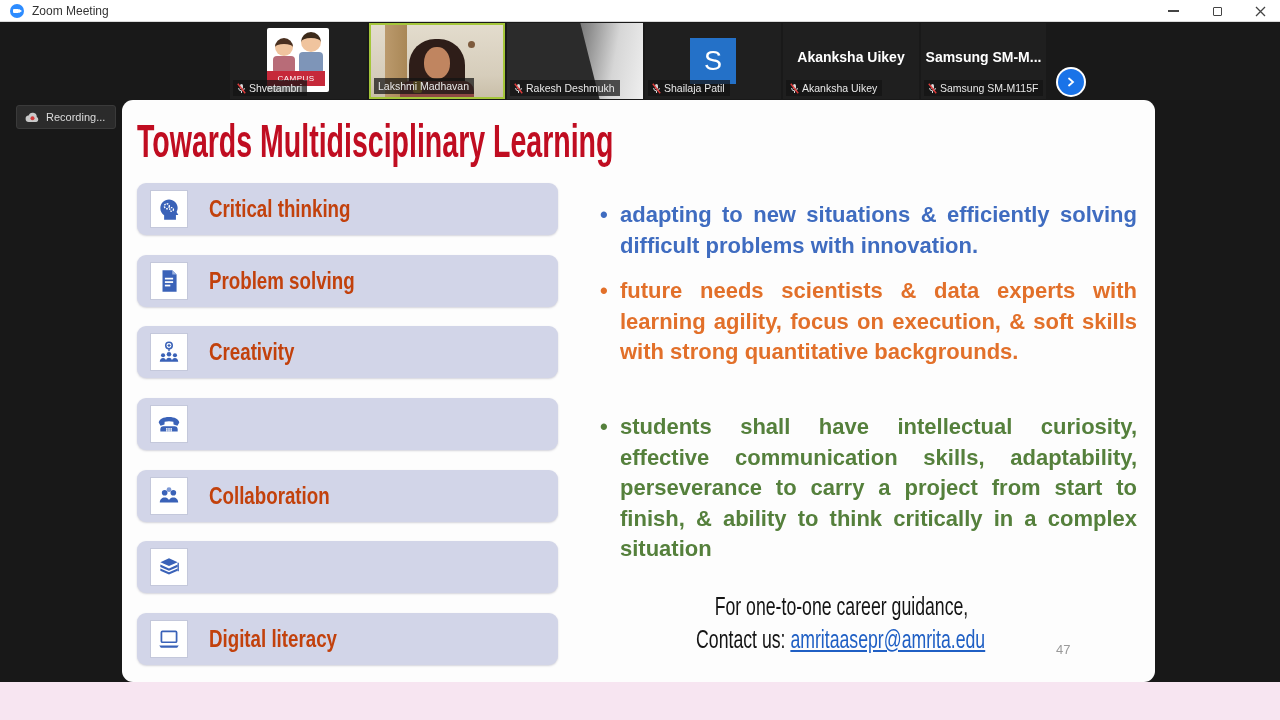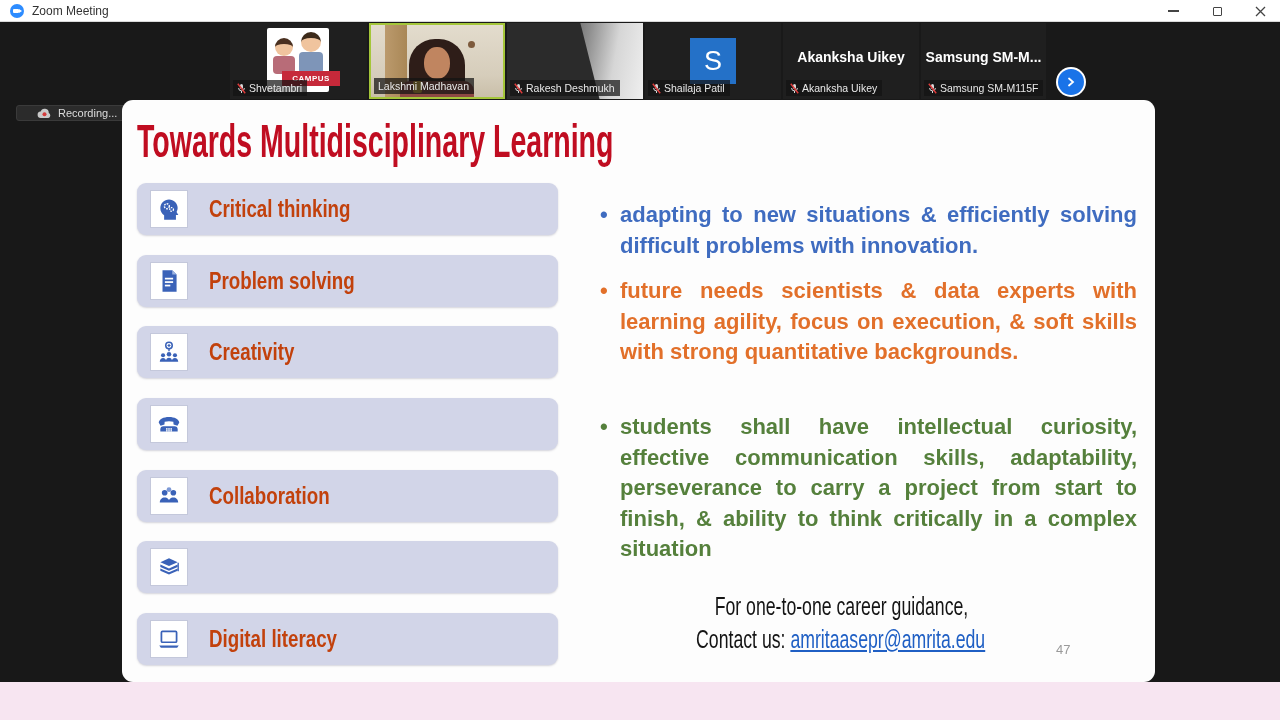--- a/index.html
+++ b/index.html
@@ -24,41 +24,41 @@
   .tile { position:absolute; top:1px; height:76px; background:#1f1f1f; overflow:hidden; }
   .tile.active { border:2px solid #a4c639; }
   .nametag { position:absolute; left:3px; bottom:3px; background:rgba(20,20,20,.72); color:#e8e8e8; font-size:10.5px; padding:2px 5px 2px 4px; display:flex; align-items:center; gap:3px; white-space:nowrap; }
   .center-name { position:absolute; left:0; right:0; top:26px; text-align:center; color:#fff; font-weight:bold; font-size:14px; white-space:nowrap; overflow:hidden; }
   
   .campus-img { position:absolute; left:37px; top:5px; width:62px; height:64px; background:#fff; border-radius:2px; }
   .head1 { position:absolute; left:8px; top:10px; width:18px; height:18px; border-radius:50%; background:#f0c49e; border-top:6px solid #4a3020; }
   .head2 { position:absolute; right:8px; top:4px; width:20px; height:20px; border-radius:50%; background:#f0c49e; border-top:6px solid #3c2a1a; }
   .body1 { position:absolute; left:6px; top:28px; width:22px; height:18px; border-radius:4px; background:#b86c78; }
   .body2 { position:absolute; right:6px; top:24px; width:24px; height:22px; border-radius:4px; background:#7e95b8; }
-  .campus-ribbon { position:absolute; left:15px; bottom:6px; width:58px; height:15px; background:#c6293a; color:#fff; font-size:8px; font-weight:bold; text-align:center; line-height:15px; letter-spacing:.5px; }
+  .campus-ribbon { position:absolute; left:0; bottom:6px; width:58px; height:15px; background:#c6293a; color:#fff; font-size:8px; font-weight:normal; text-align:center; line-height:15px; letter-spacing:.5px; }
   
   .room { position:absolute; inset:0; background:linear-gradient(180deg,#e3dccd 0%,#d6cdbb 70%,#c9bfa9 100%); }
   .door { position:absolute; left:14px; top:0; width:22px; height:76px; background:linear-gradient(90deg,#bb9a6d,#a98756); }
   .clockdot { position:absolute; right:28px; top:16px; width:7px; height:7px; border-radius:50%; background:#7d5a3c; }
   .hair { position:absolute; left:50%; top:14px; transform:translateX(-50%); width:56px; height:62px; border-radius:26px 26px 8px 8px; background:#2e1d18; }
   .face { position:absolute; left:50%; top:22px; transform:translateX(-50%); width:26px; height:32px; border-radius:48%; background:#c08560; }
   .shoulder { position:absolute; left:50%; bottom:-4px; transform:translateX(-50%); width:74px; height:20px; border-radius:10px 10px 0 0; background:#8e4a43; }
   .cupL { position:absolute; left:42px; bottom:4px; width:9px; height:12px; background:#e3b93f; border-radius:2px; }
   
   .ceiling { position:absolute; inset:0; background:#2b2b2b; }
   .ceiling i { position:absolute; right:0; top:0; width:64%; height:100%; background:linear-gradient(100deg,#4a4a4a 0%,#8f8f8f 35%,#d6d6d6 65%,#efefef 100%); clip-path:polygon(28% 0,100% 0,100% 100%,50% 100%); }
   
   .avatarS { position:absolute; left:50%; top:50%; transform:translate(-50%,-50%); width:46px; height:46px; background:#2471c8; color:#fff; font-size:27px; display:flex; align-items:center; justify-content:center; }
   
   #next-btn { position:absolute; left:1056px; top:45px; width:30px; height:30px; border-radius:50%; background:#fff; display:flex; align-items:center; justify-content:center; }
   #next-btn i { width:26px; height:26px; border-radius:50%; background:#1a73e8; display:flex; align-items:center; justify-content:center; }
 
   
   #main { position:absolute; left:0; top:100px; width:1280px; height:582px; background:#181818; }
-  #rec-pill { position:absolute; left:16px; top:5px; height:16px; background:#2b2b2b; border:1px solid #3a3a3a; border-radius:3px; display:flex; align-items:center; gap:6px; padding:0 10px 0 20px; color:#dcdcdc; font-size:11px; }
+  #rec-pill { position:absolute; left:16px; top:5px; height:24px; background:#2b2b2b; border:1px solid #3a3a3a; border-radius:3px; display:flex; align-items:center; gap:6px; padding:0 10px 0 8px; color:#dcdcdc; font-size:11px; }
 
   #slide { position:absolute; left:122px; top:0; width:1033px; height:582px; background:#fdfdfd;border-radius:11px; }
   .cond { display:inline-block; white-space:nowrap; }
   #slide-title { position:absolute; left:15px; top:14px; font-size:46px; font-weight:bold; color:#c00d21; letter-spacing:0; }
   #slide-title .cond { transform:scaleX(.62); transform-origin:left center; }
 
   .skill-card { position:absolute; left:15px; width:421px; height:52px; background:#d2d5e8; border-radius:9px; box-shadow:0 1px 2px rgba(90,90,120,.25); }
   .skill-icon-box { position:absolute; left:13px; top:7px; width:38px; height:38px; background:#fff; border:1px solid #c4c8db; display:flex; align-items:center; justify-content:center; }
   .skill-label { position:absolute; left:72px; top:0; height:52px; display:flex; align-items:center; font-size:24px; font-weight:bold; color:#c2410c;justify-content:center; }
   .skill-label .cond { transform:scaleX(.78); transform-origin:left center; }

